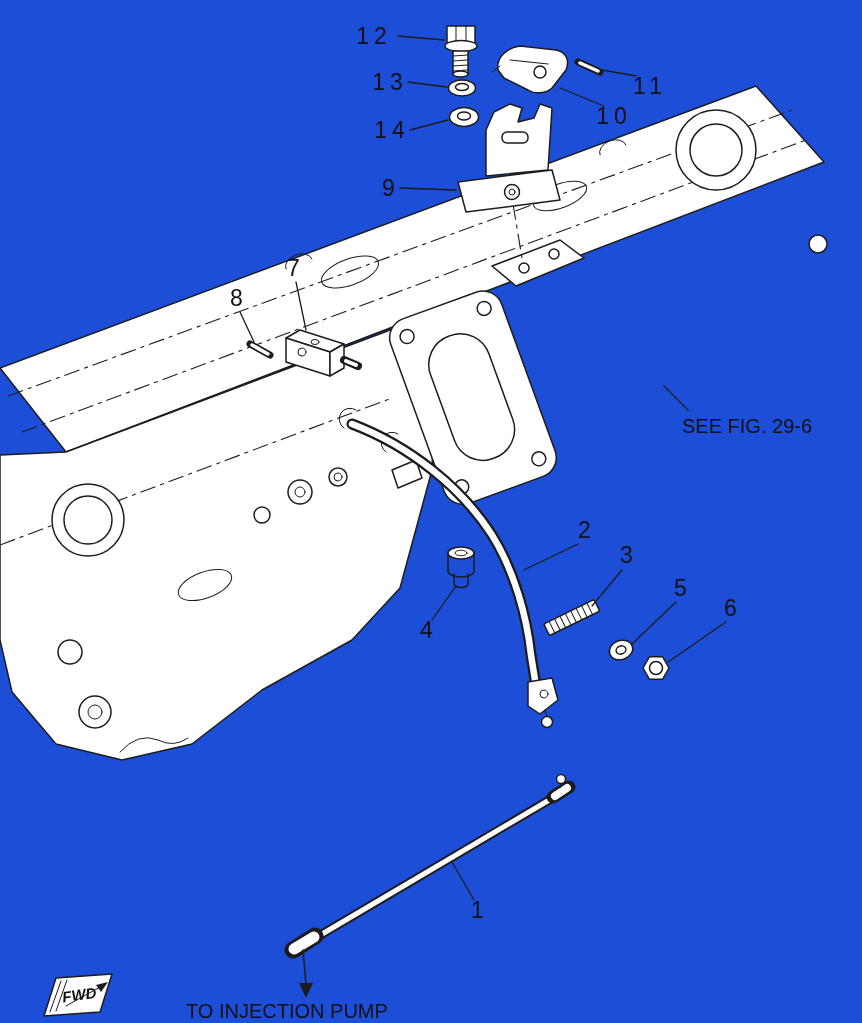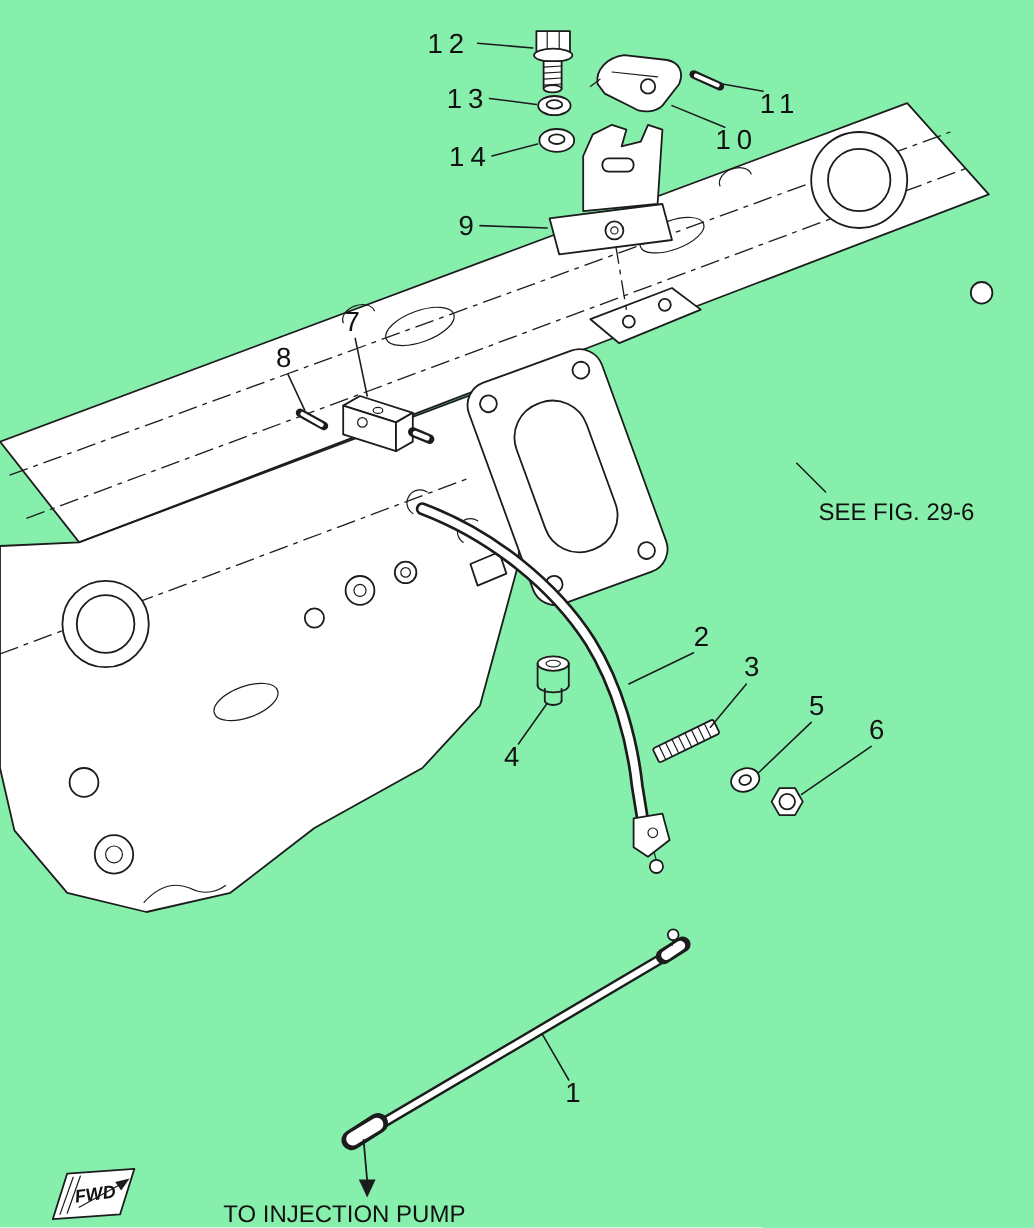--- a/index.html
+++ b/index.html
@@ -1,16 +1,16 @@
 <!DOCTYPE html>
 <html><head>
 <meta charset="utf-8">
 <style>
   html,body{margin:0;padding:0;background:#ffffff;}
-  .page{position:relative;width:862px;height:1023px;background:#86efac;overflow:hidden;
+  .page{position:relative;width:862px;height:1023px;background:#1d4ed8;overflow:hidden;
         font-family:"Liberation Sans",sans-serif;text-align:center;}
   svg{display:block;}
   .ln{fill:none;stroke:#1c1c1c;stroke-width:1.5;stroke-linecap:round;stroke-linejoin:round;}
   .lnw{fill:#ffffff;stroke:#1c1c1c;stroke-width:1.5;stroke-linecap:round;stroke-linejoin:round;}
   .thin{fill:none;stroke:#1c1c1c;stroke-width:1;stroke-linecap:round;stroke-linejoin:round;}
   .phantom{fill:none;stroke:#1c1c1c;stroke-width:1.1;stroke-dasharray:16 5 4 5;}
   .leader{fill:none;stroke:#1c1c1c;stroke-width:1.3;stroke-linecap:round;}
   .tube-o{fill:none;stroke:#1c1c1c;stroke-linecap:round;}
   .tube-i{fill:none;stroke:#ffffff;stroke-linecap:round;}
   .callout{font-family:"Liberation Sans",sans-serif;font-size:23px;fill:#111;letter-spacing:1px;}

